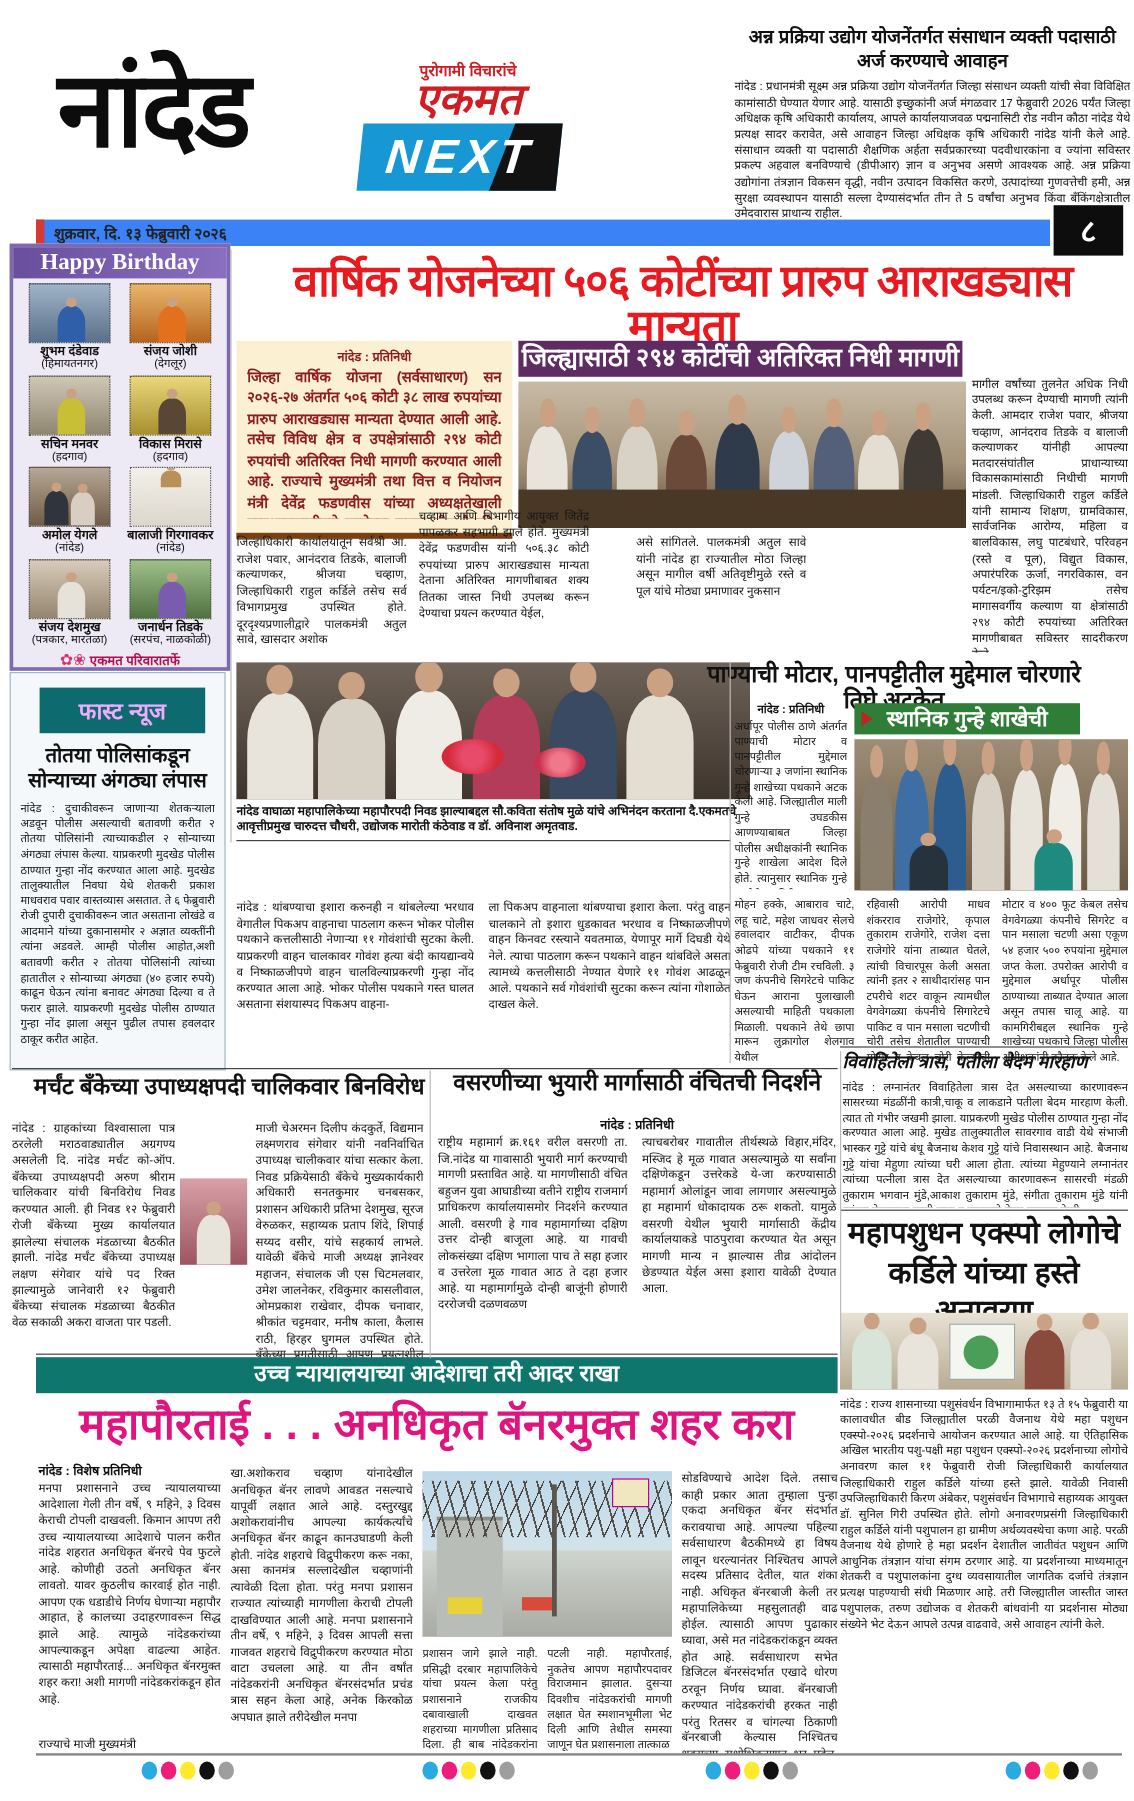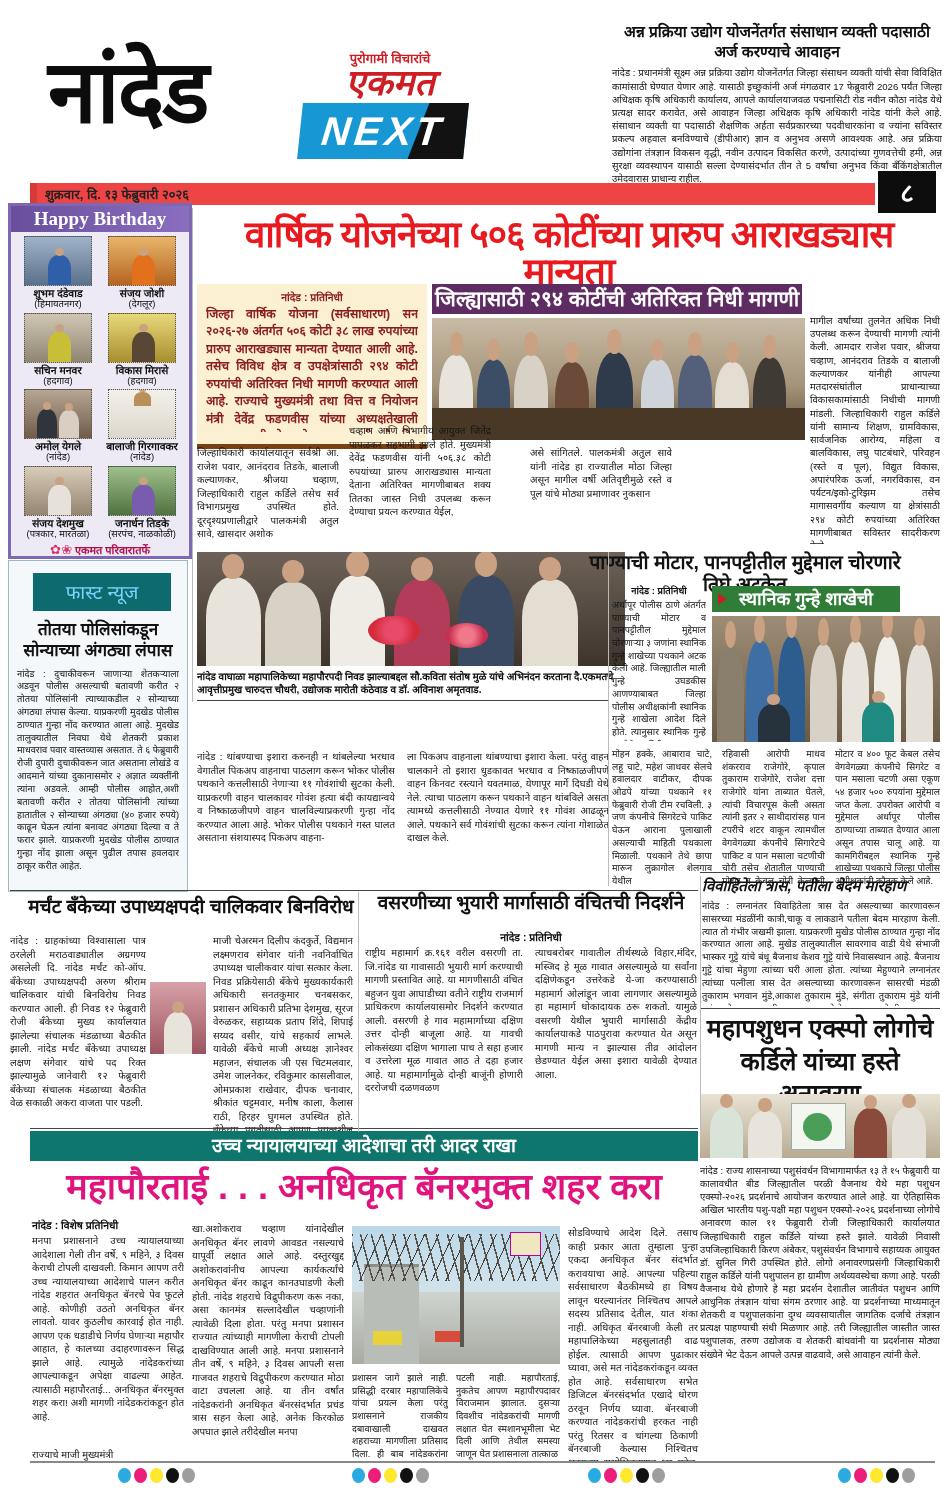--- a/index.html
+++ b/index.html
@@ -12,38 +12,38 @@
   .hl{font-weight:800;color:#111;line-height:1.12;}
   .rule-h{position:absolute;background:#777;height:1px;}
   .rule-v{position:absolute;background:#bbb;width:1px;}
   
   .mast-title{font-size:88px;font-weight:900;letter-spacing:-2px;color:#0c0c0c;line-height:1;}
   .ekmat-tag{color:#cf1d24;font-weight:bold;font-size:13px;line-height:1;}
   .ekmat{color:#cf1d24;font-weight:900;font-style:italic;font-size:36px;line-height:1;}
   .next-box{background:#1798d5;transform:skewX(-6deg);overflow:hidden;display:flex;align-items:center;justify-content:center;}
   .next-black{position:absolute;right:-14px;top:-4px;width:62px;height:120%;background:#121212;transform:skewX(-16deg);}
   .next-txt{position:relative;z-index:2;color:#fff;font-weight:900;font-style:italic;font-size:40px;letter-spacing:4px;}
-  .datebar{background:#ef4444;display:flex;align-items:center;}
+  .datebar{background:#3b82f6;display:flex;align-items:center;}
   .datebar .accent{width:7px;height:100%;background:#d53a34;margin-right:8px;}
   .datebar .dtxt{font-size:13px;font-weight:bold;color:#222;}
   .pagebadge{background:#0d0d0d;color:#fff;display:flex;align-items:center;justify-content:center;font-size:26px;font-weight:bold;}
   
   .bday{border:3px solid #7d68b2;background:#edeaf5;}
   .bday-head{background:linear-gradient(90deg,#6a4e9e,#8a6fc0);color:#fff;text-align:center;
              font-family:"Liberation Serif","DejaVu Serif",serif;font-weight:bold;font-size:19px;padding:2px 0;}
   .bday-grid{display:grid;grid-template-columns:1fr 1fr;column-gap:6px;padding:4px 8px 0 8px;}
   .bcell{text-align:center;margin-bottom:3px;}
   .bphoto{width:66px;height:48px;margin:0 auto;border:1px dotted #555;position:relative;overflow:hidden;}
   .bname{font-size:10.5px;font-weight:bold;line-height:1.15;margin-top:1px;}
   .bplace{font-size:9.5px;line-height:1.1;}
   .bwish{text-align:center;font-weight:bold;color:#b3104f;font-size:11px;line-height:1.25;}
   .flower{color:#d6336c;font-size:13px;}
   
   .fast{border:1px solid #9fb8c4;background:#f4f8fa;}
-  .fast-head{background:#0d6b70;color:#7dd3fc;text-align:center;font-weight:400;font-size:19px;padding:6px 0;margin:12px 16px 8px 24px;}
+  .fast-head{background:#0d6b70;color:#f0abfc;text-align:center;font-weight:700;font-size:19px;padding:6px 0;margin:12px 16px 8px 24px;}
   .fast-hl{font-size:17px;font-weight:800;line-height:1.25;text-align:center;padding:0 6px;}
   
   .photo{position:absolute;overflow:hidden;background:linear-gradient(#b9a88f,#7b6750);}
   .sil{position:absolute;bottom:0;width:13%;height:58%;border-radius:45% 45% 0 0;}
   .sil::before{content:"";position:absolute;top:-26%;left:30%;width:40%;height:28%;border-radius:50%;background:#caa183;}
   .cap{font-size:10px;font-weight:bold;line-height:1.3;color:#111;}
   .subhead-purple{background:#5e2c62;color:#fff;font-weight:800;font-size:21px;text-align:center;line-height:30px;}
   .subhead-green{background:#2f7d36;color:#fff;font-weight:800;font-size:18px;text-align:center;line-height:26px;position:relative;}
   .subhead-green .tri{position:absolute;left:6px;top:7px;width:0;height:0;border-left:9px solid #c32222;border-top:6px solid transparent;border-bottom:6px solid transparent;}
   .leadbox{background:#fcf0d2;border-bottom:5px solid #7a4012;padding:6px 9px;}

